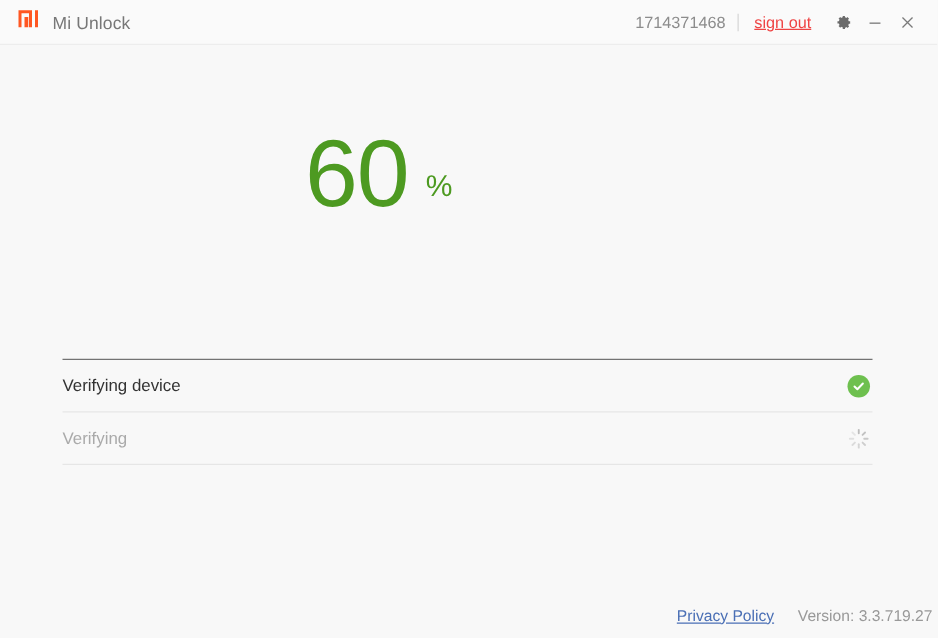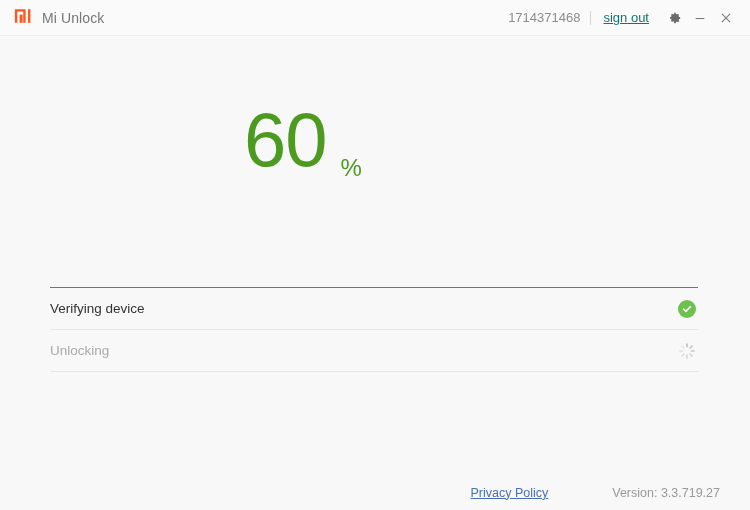--- a/index.html
+++ b/index.html
@@ -70,21 +70,21 @@
   }
 
   .vdivider {
     width: 1px;
     height: 14px;
     background: #d6d6d6;
   }
 
   .signout {
     font-size: 13px;
-    color: #0f766e;
+    color: #ef4444;
     text-decoration: underline;
     line-height: 1;
     padding: 0 12px 0 12px;
     cursor: pointer;
   }
 
   .win-btn {
     width: 26px;
     height: 26px;
     display: flex;
@@ -96,21 +96,21 @@
   .win-btn svg { display:block; }
 
   
   .progress-wrap {
     position: absolute;
     top: 100px;
     left: 0;
     width: 606px;
     text-align: center;
     display: flex;
-    align-items: flex-end;
+    align-items: center;
     justify-content: center;
   }
 
   .percent-number {
     font-size: 76px;
     font-weight: 400;
     color: #4d9a21;
     line-height: 80px;
     letter-spacing: -1px;
   }
@@ -181,23 +181,23 @@
   
   .footer {
     position: absolute;
     bottom: 0;
     left: 0;
     width: 750px;
     height: 34px;
     display: flex;
     align-items: center;
     justify-content: flex-end;
-    padding-right: 30px;
+    padding-right: 4px;
     box-sizing: border-box;
-    gap: 64px;
+    gap: 19px;
   }
 
   .privacy-link {
     font-size: 12.5px;
     color: #4a6fb5;
     text-decoration: underline;
     line-height: 1;
     cursor: pointer;
   }
 
@@ -263,21 +263,21 @@
       <span class="step-status">
         <span class="check-icon">
           <svg width="12" height="12" viewBox="0 0 12 12" xmlns="http://www.w3.org/2000/svg">
             <path d="M2.6 6.2 L4.9 8.4 L9.3 3.8" stroke="#ffffff" stroke-width="1.6" fill="none" stroke-linecap="round" stroke-linejoin="round"></path>
           </svg>
         </span>
       </span>
     </div>
 
     <div class="step-row pending">
-      <span class="step-label">Unlocking</span>
+      <span class="step-label">Verifying</span>
       <span class="step-status">
         <span class="spinner-icon">
           <svg width="18" height="18" viewBox="0 0 24 24" xmlns="http://www.w3.org/2000/svg">
             <g stroke="#b9b9b9" stroke-width="2" stroke-linecap="round">
               <line x1="12" y1="2.5" x2="12" y2="6.2" opacity="0.95"></line>
               <line x1="18.7" y1="5.3" x2="16.1" y2="7.9" opacity="0.85"></line>
               <line x1="21.5" y1="12" x2="17.8" y2="12" opacity="0.75"></line>
               <line x1="18.7" y1="18.7" x2="16.1" y2="16.1" opacity="0.65"></line>
               <line x1="12" y1="21.5" x2="12" y2="17.8" opacity="0.55"></line>
               <line x1="5.3" y1="18.7" x2="7.9" y2="16.1" opacity="0.45"></line>

